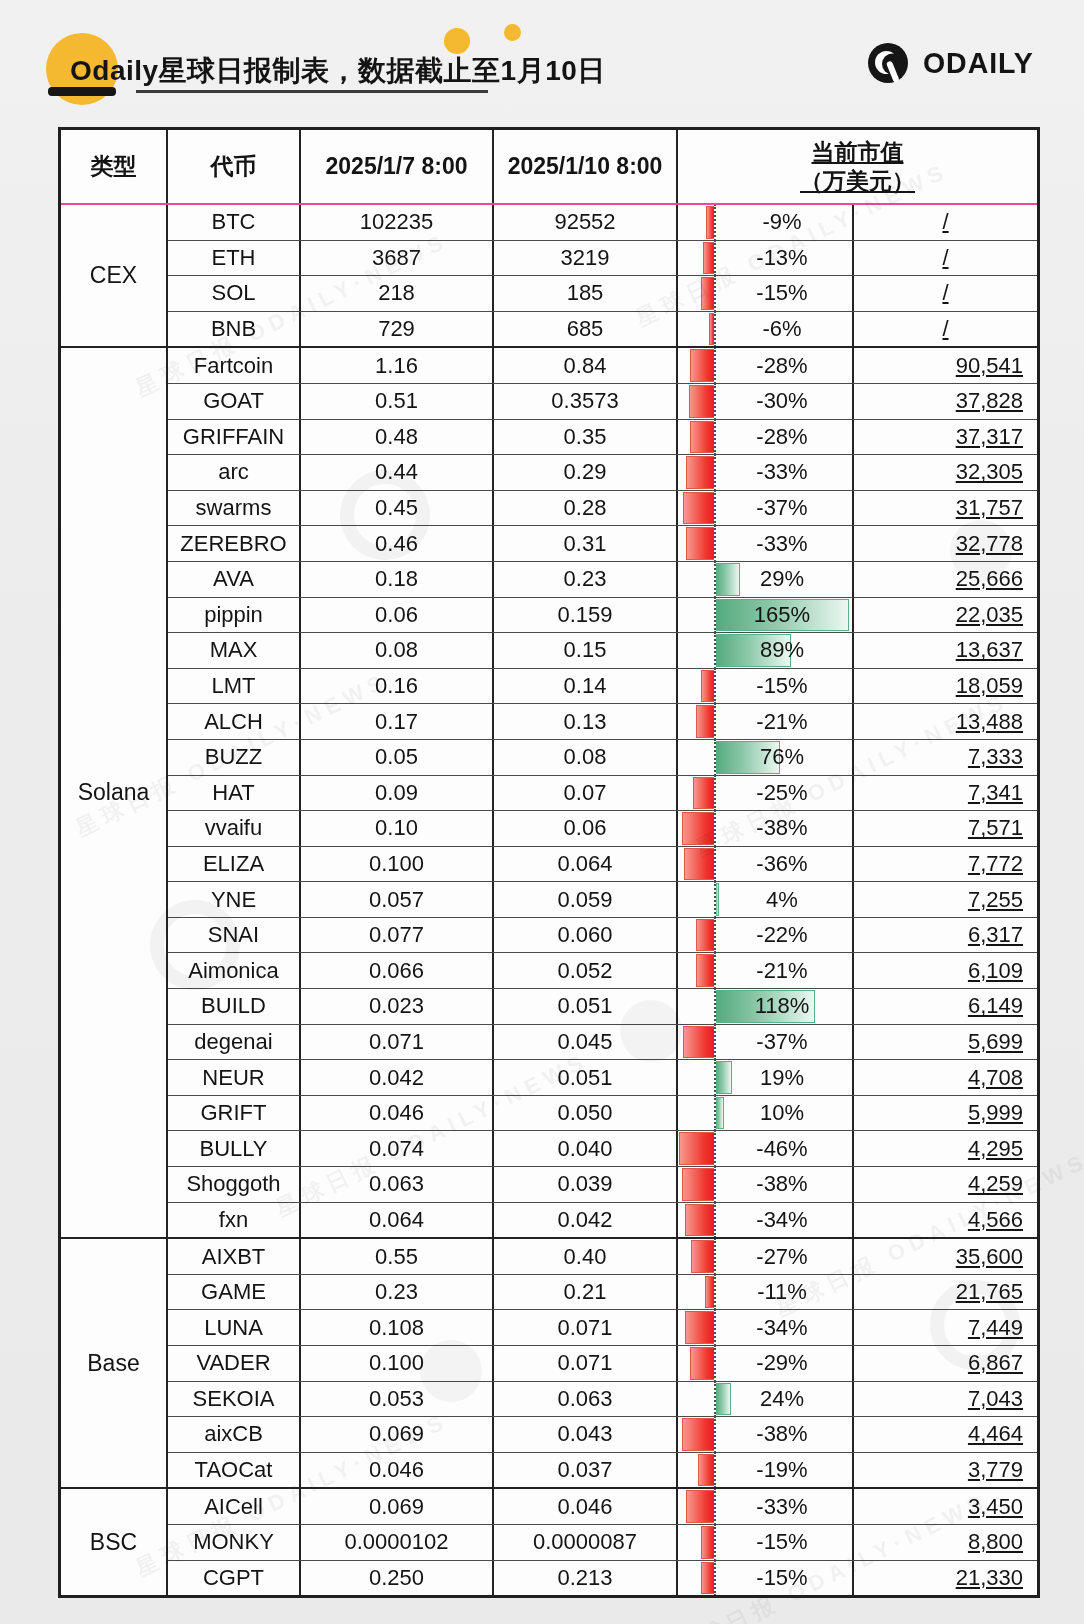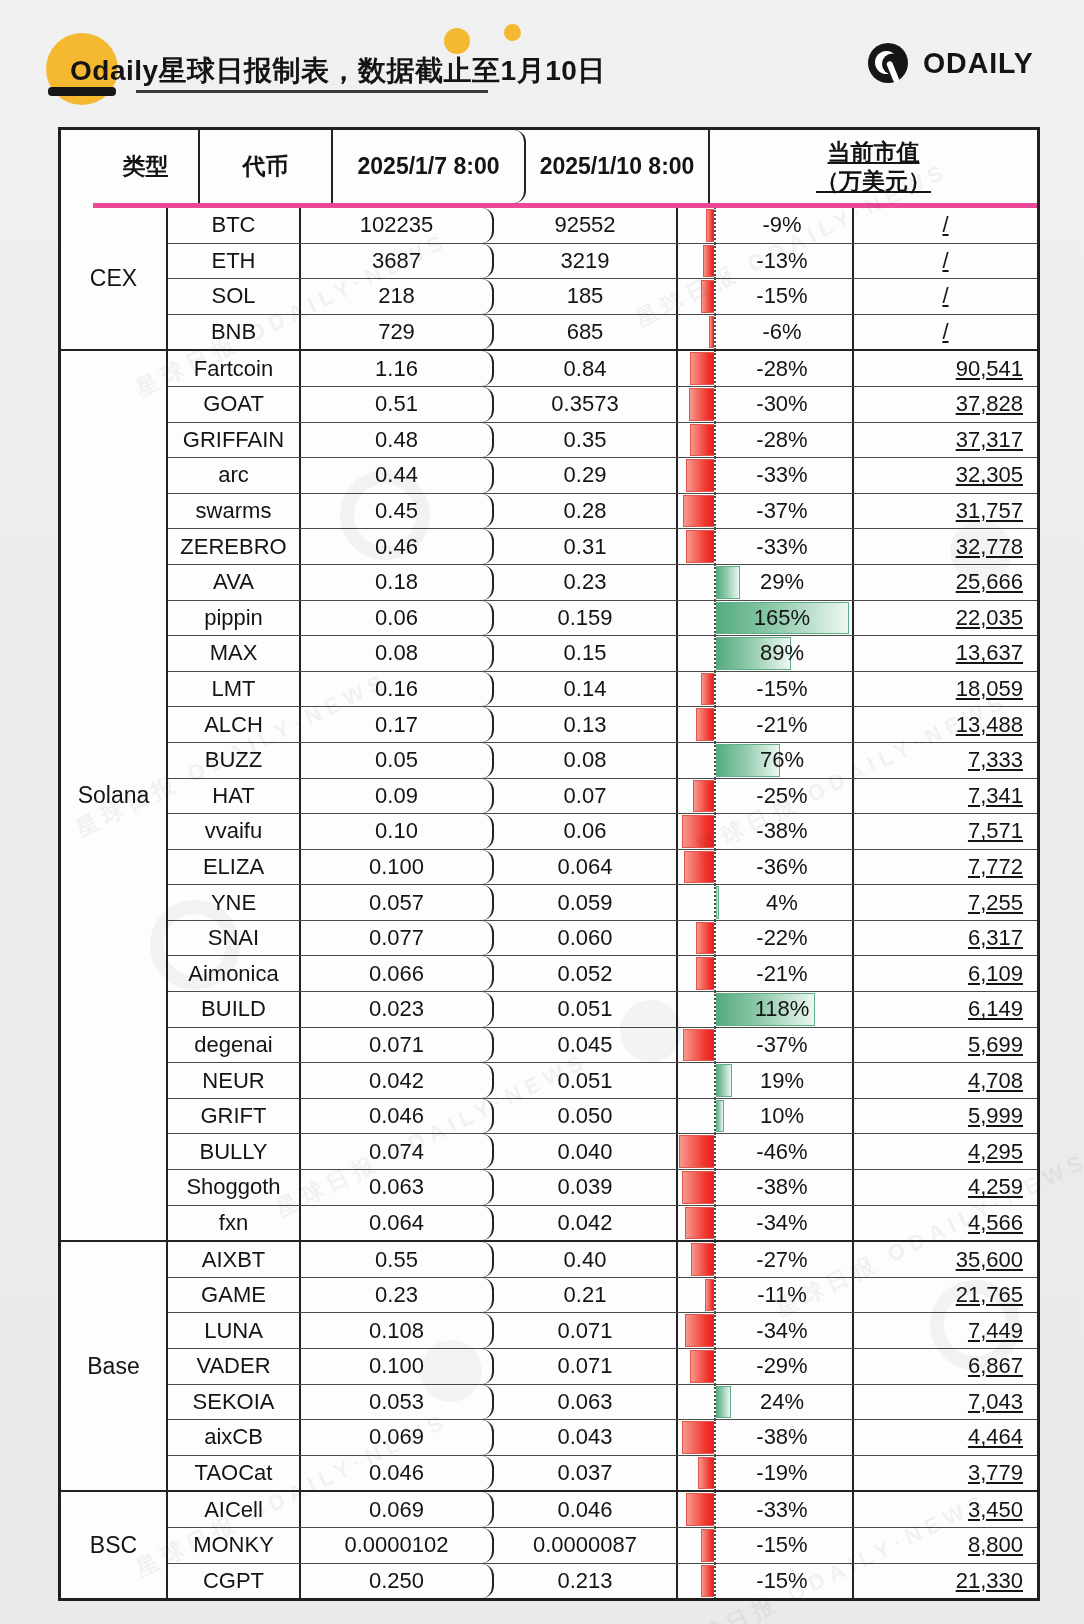--- a/index.html
+++ b/index.html
@@ -15,27 +15,27 @@
   .dot2{left:504px;top:24px;width:17px;height:17px;}
   .page-title{position:absolute;left:70px;top:52px;margin:0;font-size:28px;font-weight:700;
     letter-spacing:.5px;white-space:nowrap;z-index:2;}
   .underline-accent{position:absolute;left:48px;top:87px;width:68px;height:9px;background:#161616;border-radius:4px;z-index:3;}
   .underline-thin{position:absolute;left:136px;top:90px;width:352px;height:3px;background:#3b3b3b;z-index:1;}
   .brand{position:absolute;right:44px;top:42px;display:flex;align-items:center;gap:14px;}
   .brand-word{font-size:30px;font-weight:900;letter-spacing:1px;transform:scaleX(.95);transform-origin:left center;}
 
   
   .table{position:absolute;left:58px;top:127px;width:982px;border:3px solid #1f1f1f;background:#fdfdfd;box-sizing:border-box;}
-  .thead{display:flex;height:73px;border-bottom:5px solid #ec4899;margin-left:32px;}
+  .thead{display:flex;height:73px;border-bottom:2px solid #ec4899;}
   .cell{display:flex;align-items:center;justify-content:center;font-size:22px;
     border-right:2px solid #232323;box-sizing:border-box;}
   .thead .cell{font-weight:700;font-size:23px;white-space:pre-line;text-align:center;line-height:1.22;}
   .w-type{width:107px;}
   .w-token{width:133px;}
-  .w-p1{width:193px;border-radius:12px;}
+  .w-p1{width:193px;}
   .w-p2{width:184px;}
   .w-chg{width:176px;}
   .w-mcap{flex:1;border-right:none;text-decoration:underline;}
   .tbody{display:flex;flex-direction:column;}
   .group{display:flex;border-top:2.5px solid #232323;}
   .tbody .group:first-child{border-top:none;}
   .type-label{font-size:23px;}
   .grows{flex:1;display:flex;flex-direction:column;}
   .row{display:flex;height:34.6px;border-top:1px solid #4a4a4a;justify-content:flex-end;}
   .grows .row:first-child{border-top:none;}

